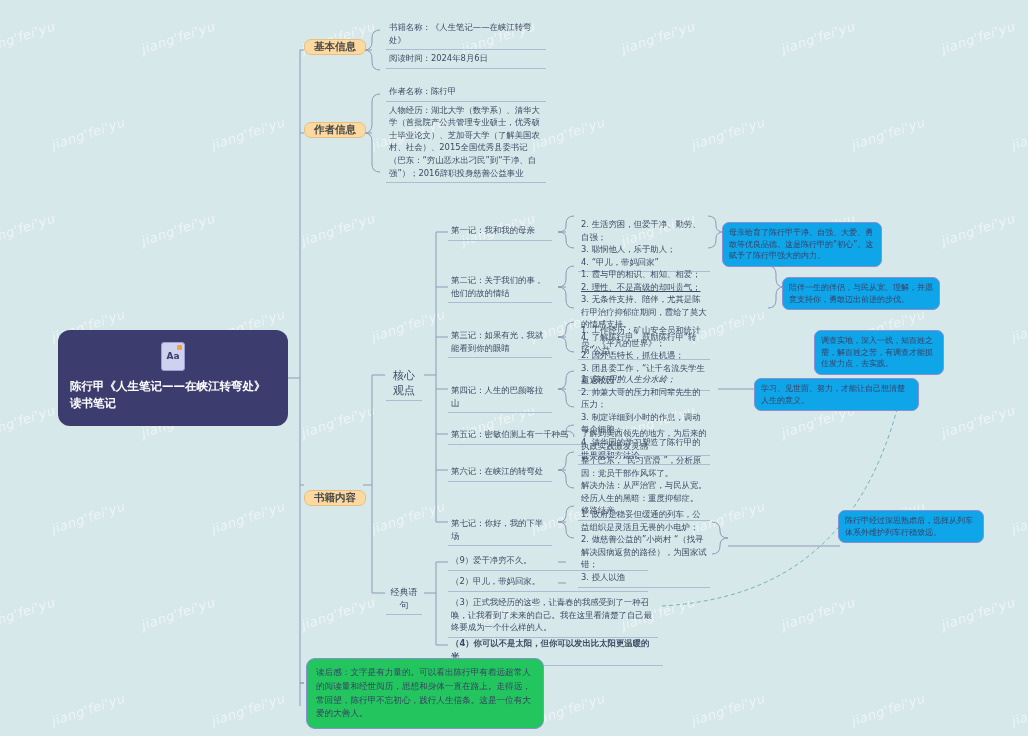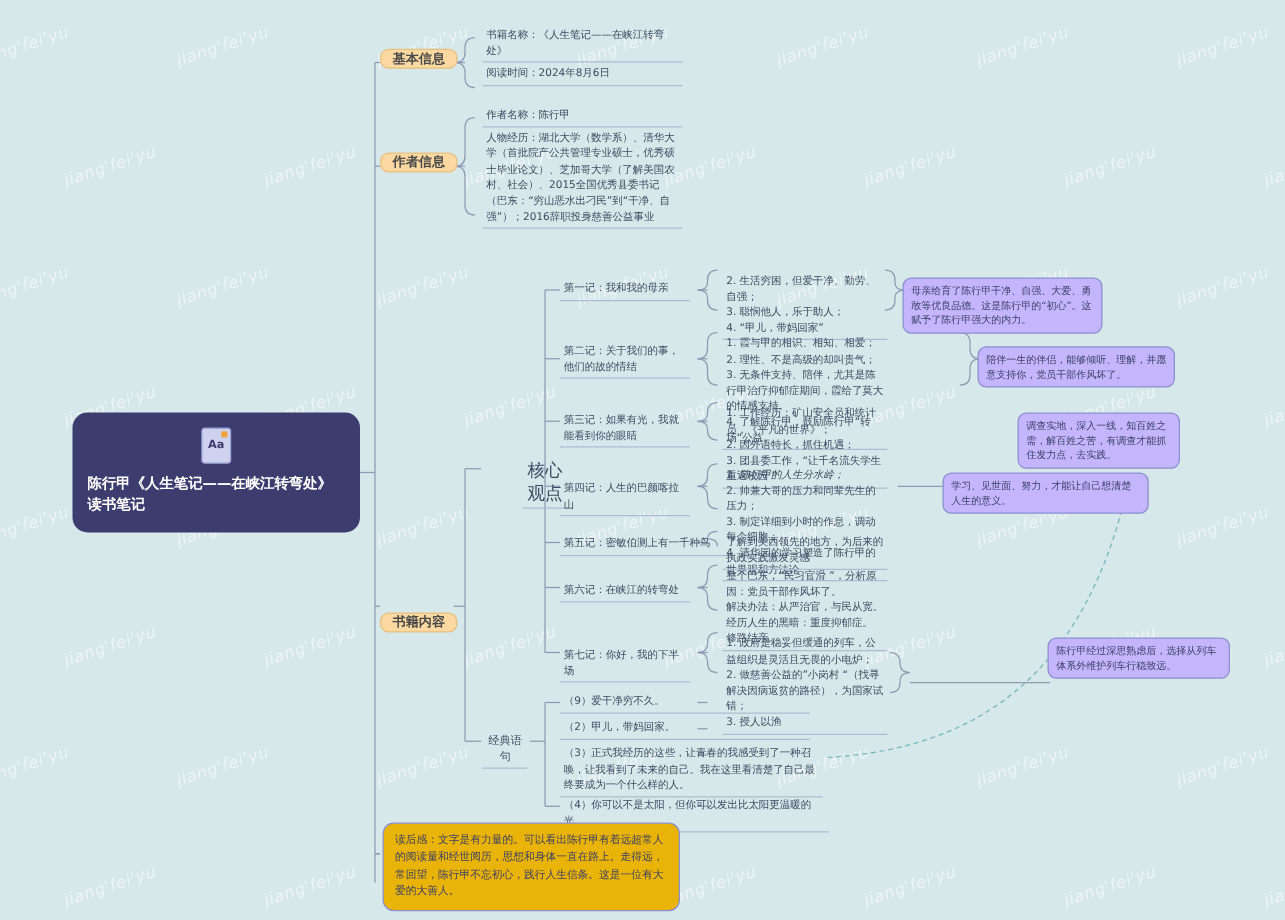--- a/index.html
+++ b/index.html
@@ -53,25 +53,25 @@
 
   
   .leaf{
     font-size:8.4px;color:#3d4a63;line-height:1.5;
     border-bottom:1px solid #aebbd4;padding:2px 3px 3px;
   }
   .leaf .num{white-space:nowrap;}
 
   
   .bubble{
-    border:1px solid #8b8fd0;border-radius:7px;background:#c4b5fd;
+    border:1px solid #8b8fd0;border-radius:7px;background:#0ea5e9;
     font-size:8px;color:#3b4166;line-height:1.45;padding:4px 6px;
   }
   .note{
-    border:1px solid #8b8fd0;border-radius:9px;background:#eab308;
+    border:1px solid #8b8fd0;border-radius:9px;background:#22c55e;
     font-size:8.6px;color:#3b4166;line-height:1.6;padding:7px 9px;
   }
 </style>
 </head>
 <body>
 
 <div id="stage">
 
   <div id="wm-layer">
       <div class="wm" style="left: -20px; top: 30px;">jiang'fei'yu</div>
@@ -224,43 +224,43 @@
     <span>作者信息</span>
   </div>
   <div class="node" style="left:386px;top:83px;width:160px;">
     <div class="leaf">作者名称：陈行甲</div>
     <div class="leaf">人物经历：湖北大学（数学系）、清华大学（首批院产公共管理专业硕士，优秀硕士毕业论文）、芝加哥大学（了解美国农村、社会）、2015全国优秀县委书记（巴东：“穷山恶水出刁民”到“干净、自强”）；2016辞职投身慈善公益事业</div>
   </div>
 
   <div class="node pill orange" style="left:304px;top:490px;">
     <span>书籍内容</span>
   </div>
-  <div class="node" style="left:386px;top:366px;font-size:14px;color:#3d4a63;border-bottom:1px solid #aebbd4;padding:2px 4px;width:36px;text-align:center;margin-left:32px;">
+  <div class="node" style="left:386px;top:366px;font-size:11px;color:#3d4a63;border-bottom:1px solid #aebbd4;padding:2px 4px;width:36px;text-align:center;">
     <span>核心观点</span>
   </div>
   <div class="node" style="left:386px;top:584px;font-size:9px;color:#3d4a63;border-bottom:1px solid #aebbd4;padding:2px 4px;width:36px;text-align:center;">
     <span>经典语句</span>
   </div>
 
   <div id="chapters">
       <div class="node leaf" style="left: 448px; top: 222px; width: 104px;">第一记：我和我的母亲</div>
       <div class="node leaf" style="left: 578px; top: 216px; width: 132px;">
         <div class="num" style="white-space: normal;">2. 生活穷困，但爱干净、勤劳、自强；</div>
         <div class="num" style="white-space: normal;">3. 聪悯他人，乐于助人；</div>
         <div class="num" style="white-space: normal;">4. “甲儿，带妈回家”</div>
       </div>
       <div class="node bubble" style="left: 722px; top: 222px; width: 160px;">母亲给育了陈行甲干净、自强、大爱、勇敢等优良品德。这是陈行甲的“初心”。这赋予了陈行甲强大的内力。</div>
       <div class="node leaf" style="left: 448px; top: 272px; width: 104px;">第二记：关于我们的事，他们的故的情结</div>
       <div class="node leaf" style="left: 578px; top: 266px; width: 132px;">
         <div class="num" style="white-space: normal;">1. 霞与甲的相识、相知、相爱；</div>
-        <div class="num" style="white-space: normal;">2. 理性、不是高级的却叫贵气；</div>
+        <div class="num" style="white-space: normal; text-decoration: underline;">2. 理性、不是高级的却叫贵气；</div>
         <div class="num" style="white-space: normal;">3. 无条件支持、陪伴，尤其是陈行甲治疗抑郁症期间，霞给了莫大的情感支持。</div>
         <div class="num" style="white-space: normal;">4. 了解陈行甲，鼓励陈行甲“转场“公益。</div>
       </div>
-      <div class="node bubble" style="left: 782px; top: 277px; width: 158px;">陪伴一生的伴侣，能够倾听、理解，并愿意支持你，党员干部作风坏了。</div>
+      <div class="node bubble" style="left: 782px; top: 277px; width: 158px;">陪伴一生的伴侣，与民从宽、理解，并愿意支持你，勇敢迈出前进的步伐。</div>
       <div class="node leaf" style="left: 448px; top: 327px; width: 104px;">第三记：如果有光，我就能看到你的眼睛</div>
       <div class="node leaf" style="left: 578px; top: 322px; width: 132px;">
         <div class="num" style="white-space: normal;">1. 工作经历：矿山安全员和统计员，《平凡的世界》；</div>
         <div class="num" style="white-space: normal;">2. 因外语特长，抓住机遇；</div>
         <div class="num" style="white-space: normal;">3. 团县委工作，“让千名流失学生重返校园 ”</div>
       </div>
       <div class="node bubble" style="left: 814px; top: 330px; width: 130px;">调查实地，深入一线，知百姓之需，解百姓之苦，有调查才能抓住发力点，去实践。</div>
       <div class="node leaf" style="left: 448px; top: 382px; width: 104px;">第四记：人生的巴颜喀拉山</div>
       <div class="node leaf" style="left: 578px; top: 371px; width: 132px;">
         <div class="num" style="white-space: normal; font-style: italic;">1. 陈行甲的人生分水岭；</div>
@@ -286,20 +286,20 @@
         <div class="num" style="white-space: normal;">2. 做慈善公益的”小岗村 “（找寻解决因病返贫的路径），为国家试错；</div>
         <div class="num" style="white-space: normal;">3. 授人以渔</div>
       </div>
       <div class="node bubble" style="left: 838px; top: 510px; width: 146px;">陈行甲经过深思熟虑后，选择从列车体系外维护列车行稳致远。</div>
     </div>
 
   <div id="quotes">
       <div class="node leaf" style="left: 448px; top: 552px; width: 200px;">（9）爱干净穷不久。</div>
       <div class="node leaf" style="left: 448px; top: 573px; width: 200px;">（2）甲儿，带妈回家。</div>
       <div class="node leaf" style="left: 448px; top: 594px; width: 210px;">（3）正式我经历的这些，让青春的我感受到了一种召唤，让我看到了未来的自己。我在这里看清楚了自己最终要成为一个什么样的人。</div>
-      <div class="node leaf" style="left: 448px; top: 635px; width: 215px;">（4）你可以不是太阳，但你可以发出比太阳更温暖的光。</div>
+      <div class="node leaf" style="left: 448px; top: 635px; width: 215px; font-weight: bold;">（4）你可以不是太阳，但你可以发出比太阳更温暖的光。</div>
     </div>
 
   <div class="node note" style="left:306px;top:658px;width:238px;">
     <span>读后感：文字是有力量的。可以看出陈行甲有着远超常人的阅读量和经世阅历，思想和身体一直在路上。走得远，常回望，陈行甲不忘初心，践行人生信条。这是一位有大爱的大善人。</span>
   </div>
 
 </div>
 
 </body></html>

